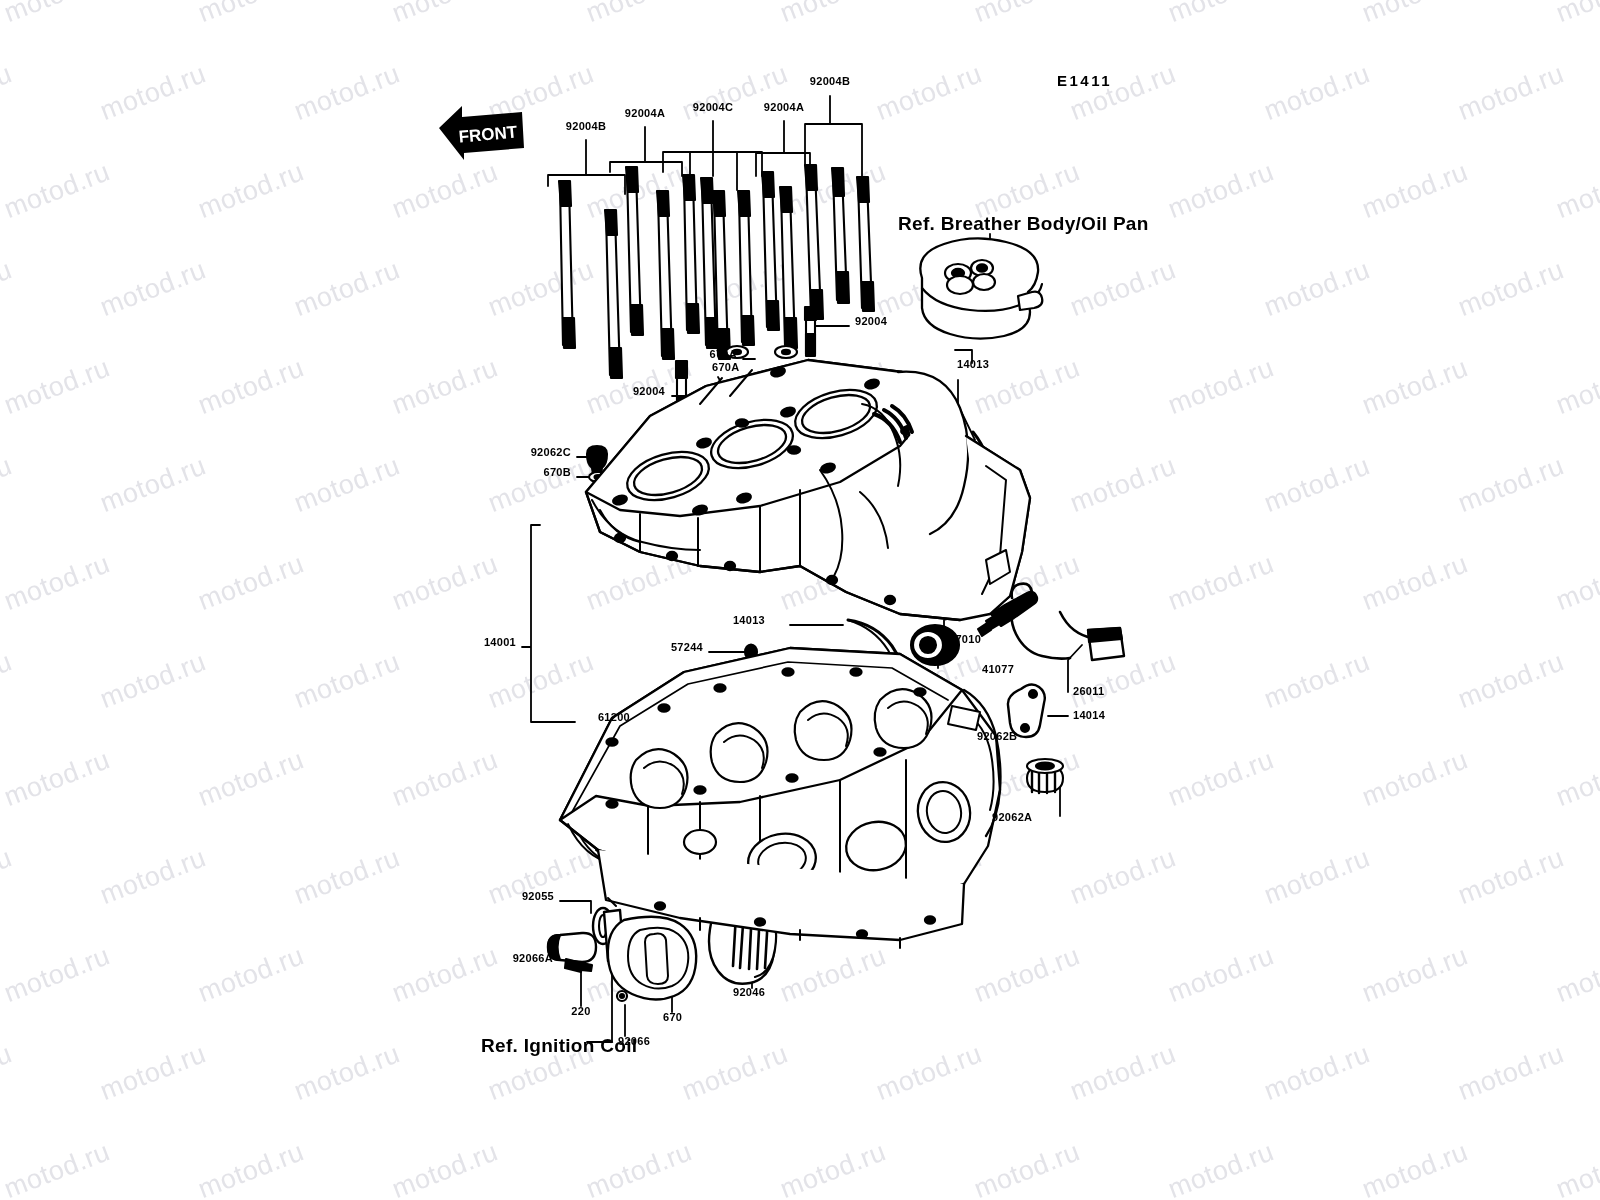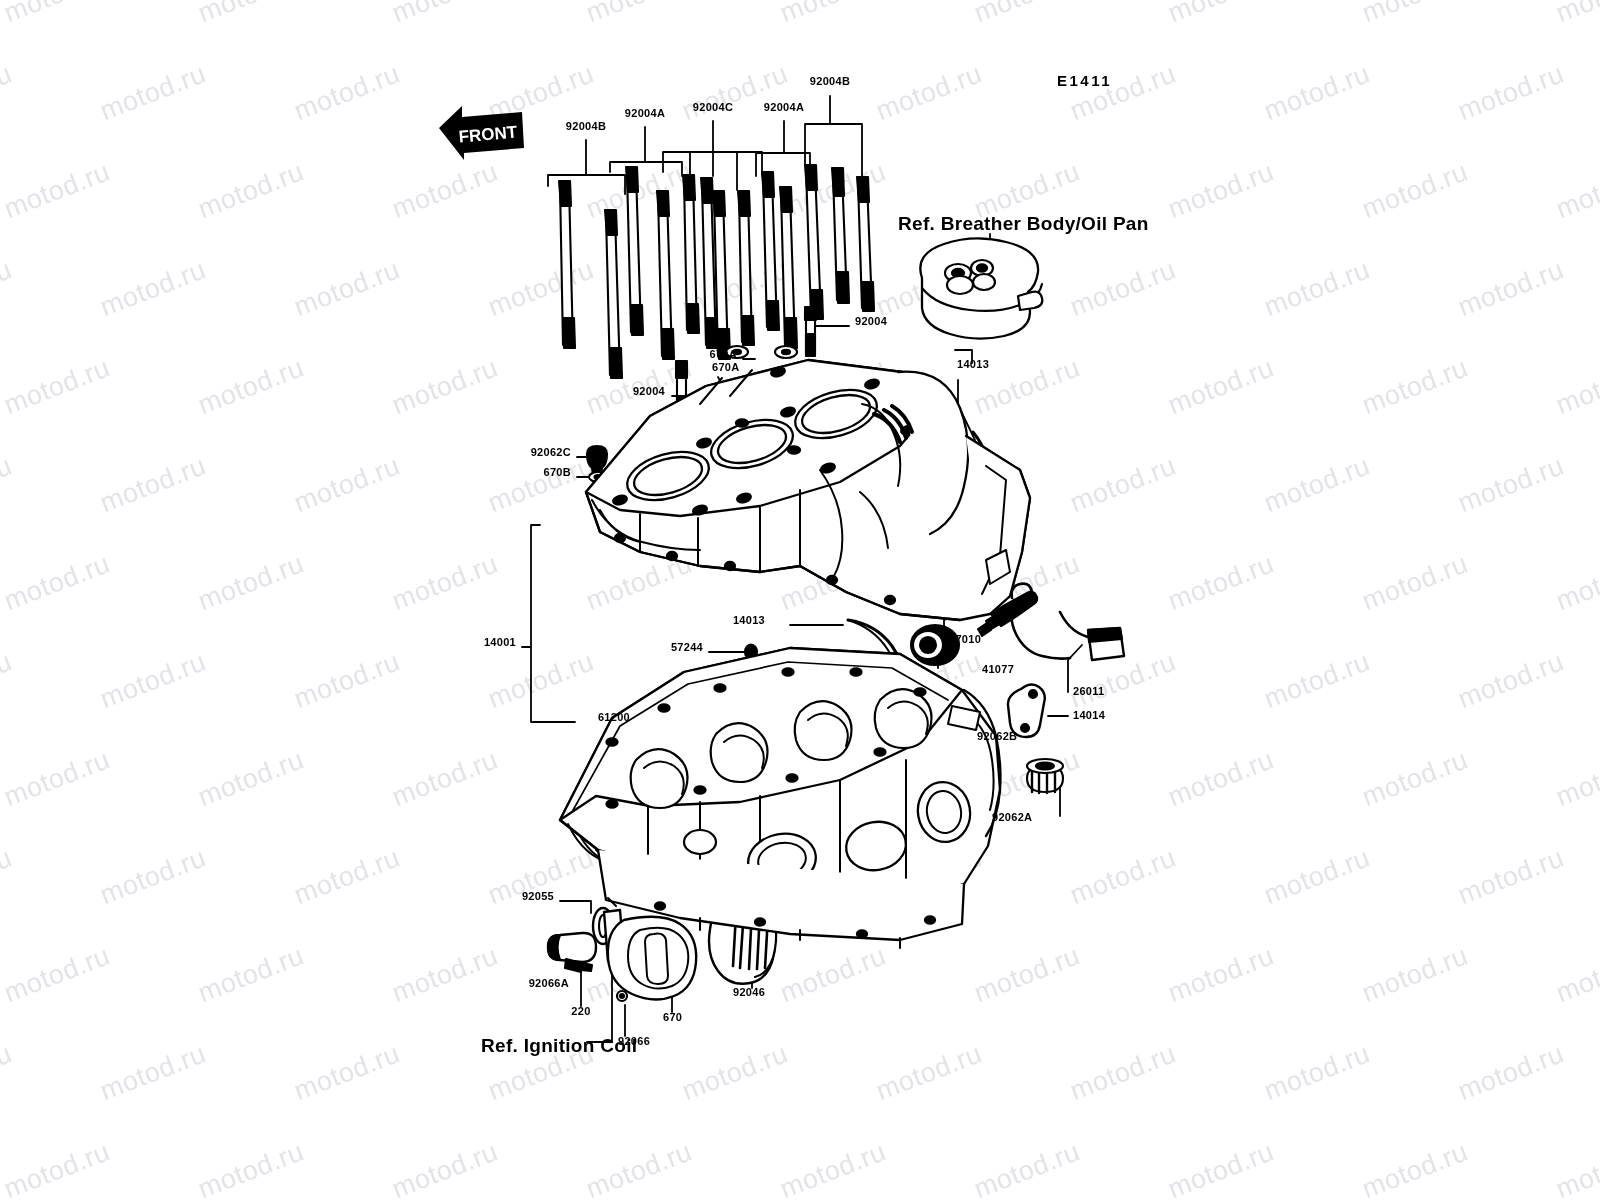--- a/index.html
+++ b/index.html
@@ -542,21 +542,21 @@
       <div class="lbl r" style="left: 516px; top: 636px;">14001</div>
       <div class="lbl r" style="left: 703px; top: 641px;">57244</div>
       <div class="lbl r" style="left: 630px; top: 711px;">61200</div>
       <div class="lbl" style="left: 949px; top: 633px;">27010</div>
       <div class="lbl" style="left: 944px; top: 663px; margin-left: 38px;">41077</div>
       <div class="lbl" style="left: 1073px; top: 685px;">26011</div>
       <div class="lbl" style="left: 1073px; top: 709px;">14014</div>
       <div class="lbl" style="left: 977px; top: 730px;">92062B</div>
       <div class="lbl" style="left: 992px; top: 811px;">92062A</div>
       <div class="lbl r" style="left: 554px; top: 890px;">92055</div>
-      <div class="lbl r" style="left: 553px; top: 977px; margin-left: 16px;">92066A</div>
+      <div class="lbl r" style="left: 553px; top: 952px;">92066A</div>
       <div class="lbl c" style="left: 581px; top: 1005px;">220</div>
       <div class="lbl ref" style="left: 481px; top: 1035px;">Ref. Ignition Coil</div>
       <div class="lbl" style="left: 618px; top: 1035px;">92066</div>
       <div class="lbl" style="left: 663px; top: 1011px;">670</div>
       <div class="lbl" style="left: 733px; top: 986px;">92046</div>
     </div>
 
   <div id="front-badge">
     <svg width="92" height="62" viewBox="0 0 92 62" xmlns="http://www.w3.org/2000/svg">
       <path d="M3 28 L26 6 L26 17 L86 12 L88 48 L28 53 L28 60 Z" fill="#000"></path>

